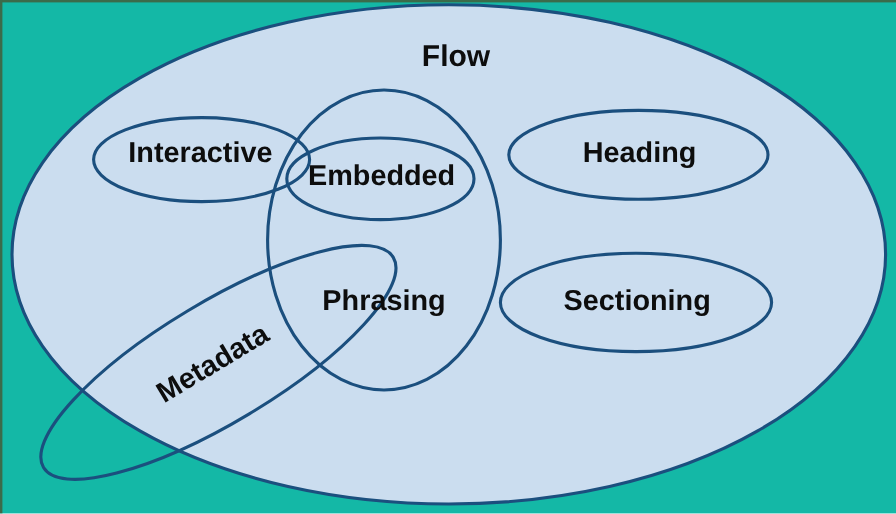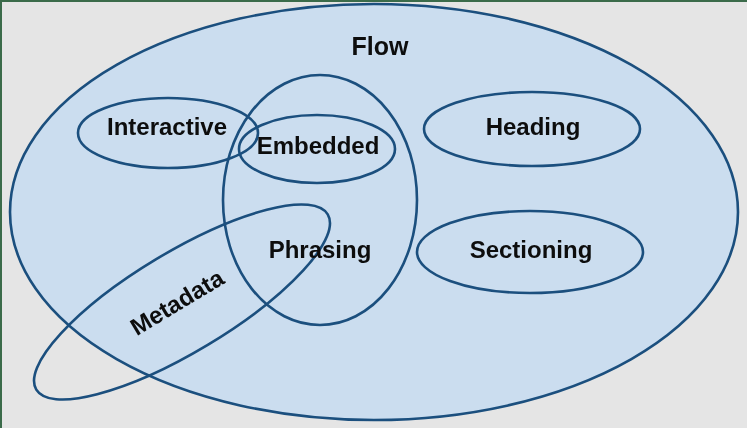--- a/index.html
+++ b/index.html
@@ -30,21 +30,21 @@
     font-family: "Liberation Sans", "DejaVu Sans", sans-serif;
     font-weight: bold;
     fill: #0D0D0D;
     text-anchor: middle;
     dominant-baseline: middle;
   }
 </style>
 </head>
 <body>
 
-<div id="canvas" style="background: #e5e5e5; border-top-color: rgb(59, 107, 74); border-left-color: rgb(59, 107, 74);">
+<div id="canvas" style="background: #14b8a6; border-top-color: rgb(59, 107, 74); border-left-color: rgb(59, 107, 74);">
   <svg id="venn-svg" viewBox="0 0 747 428" xmlns="http://www.w3.org/2000/svg">
 
     <g>
       <ellipse class="set-shape" cx="372" cy="210" rx="364" ry="208" fill="#CBDDEF" stroke="#1B4F7E" stroke-width="2.6"></ellipse>
     </g>
 
     <g>
       <ellipse class="set-shape" cx="166" cy="131" rx="90" ry="35" fill="none" stroke="#1B4F7E" stroke-width="2.6"></ellipse>
     </g>
     <g>

